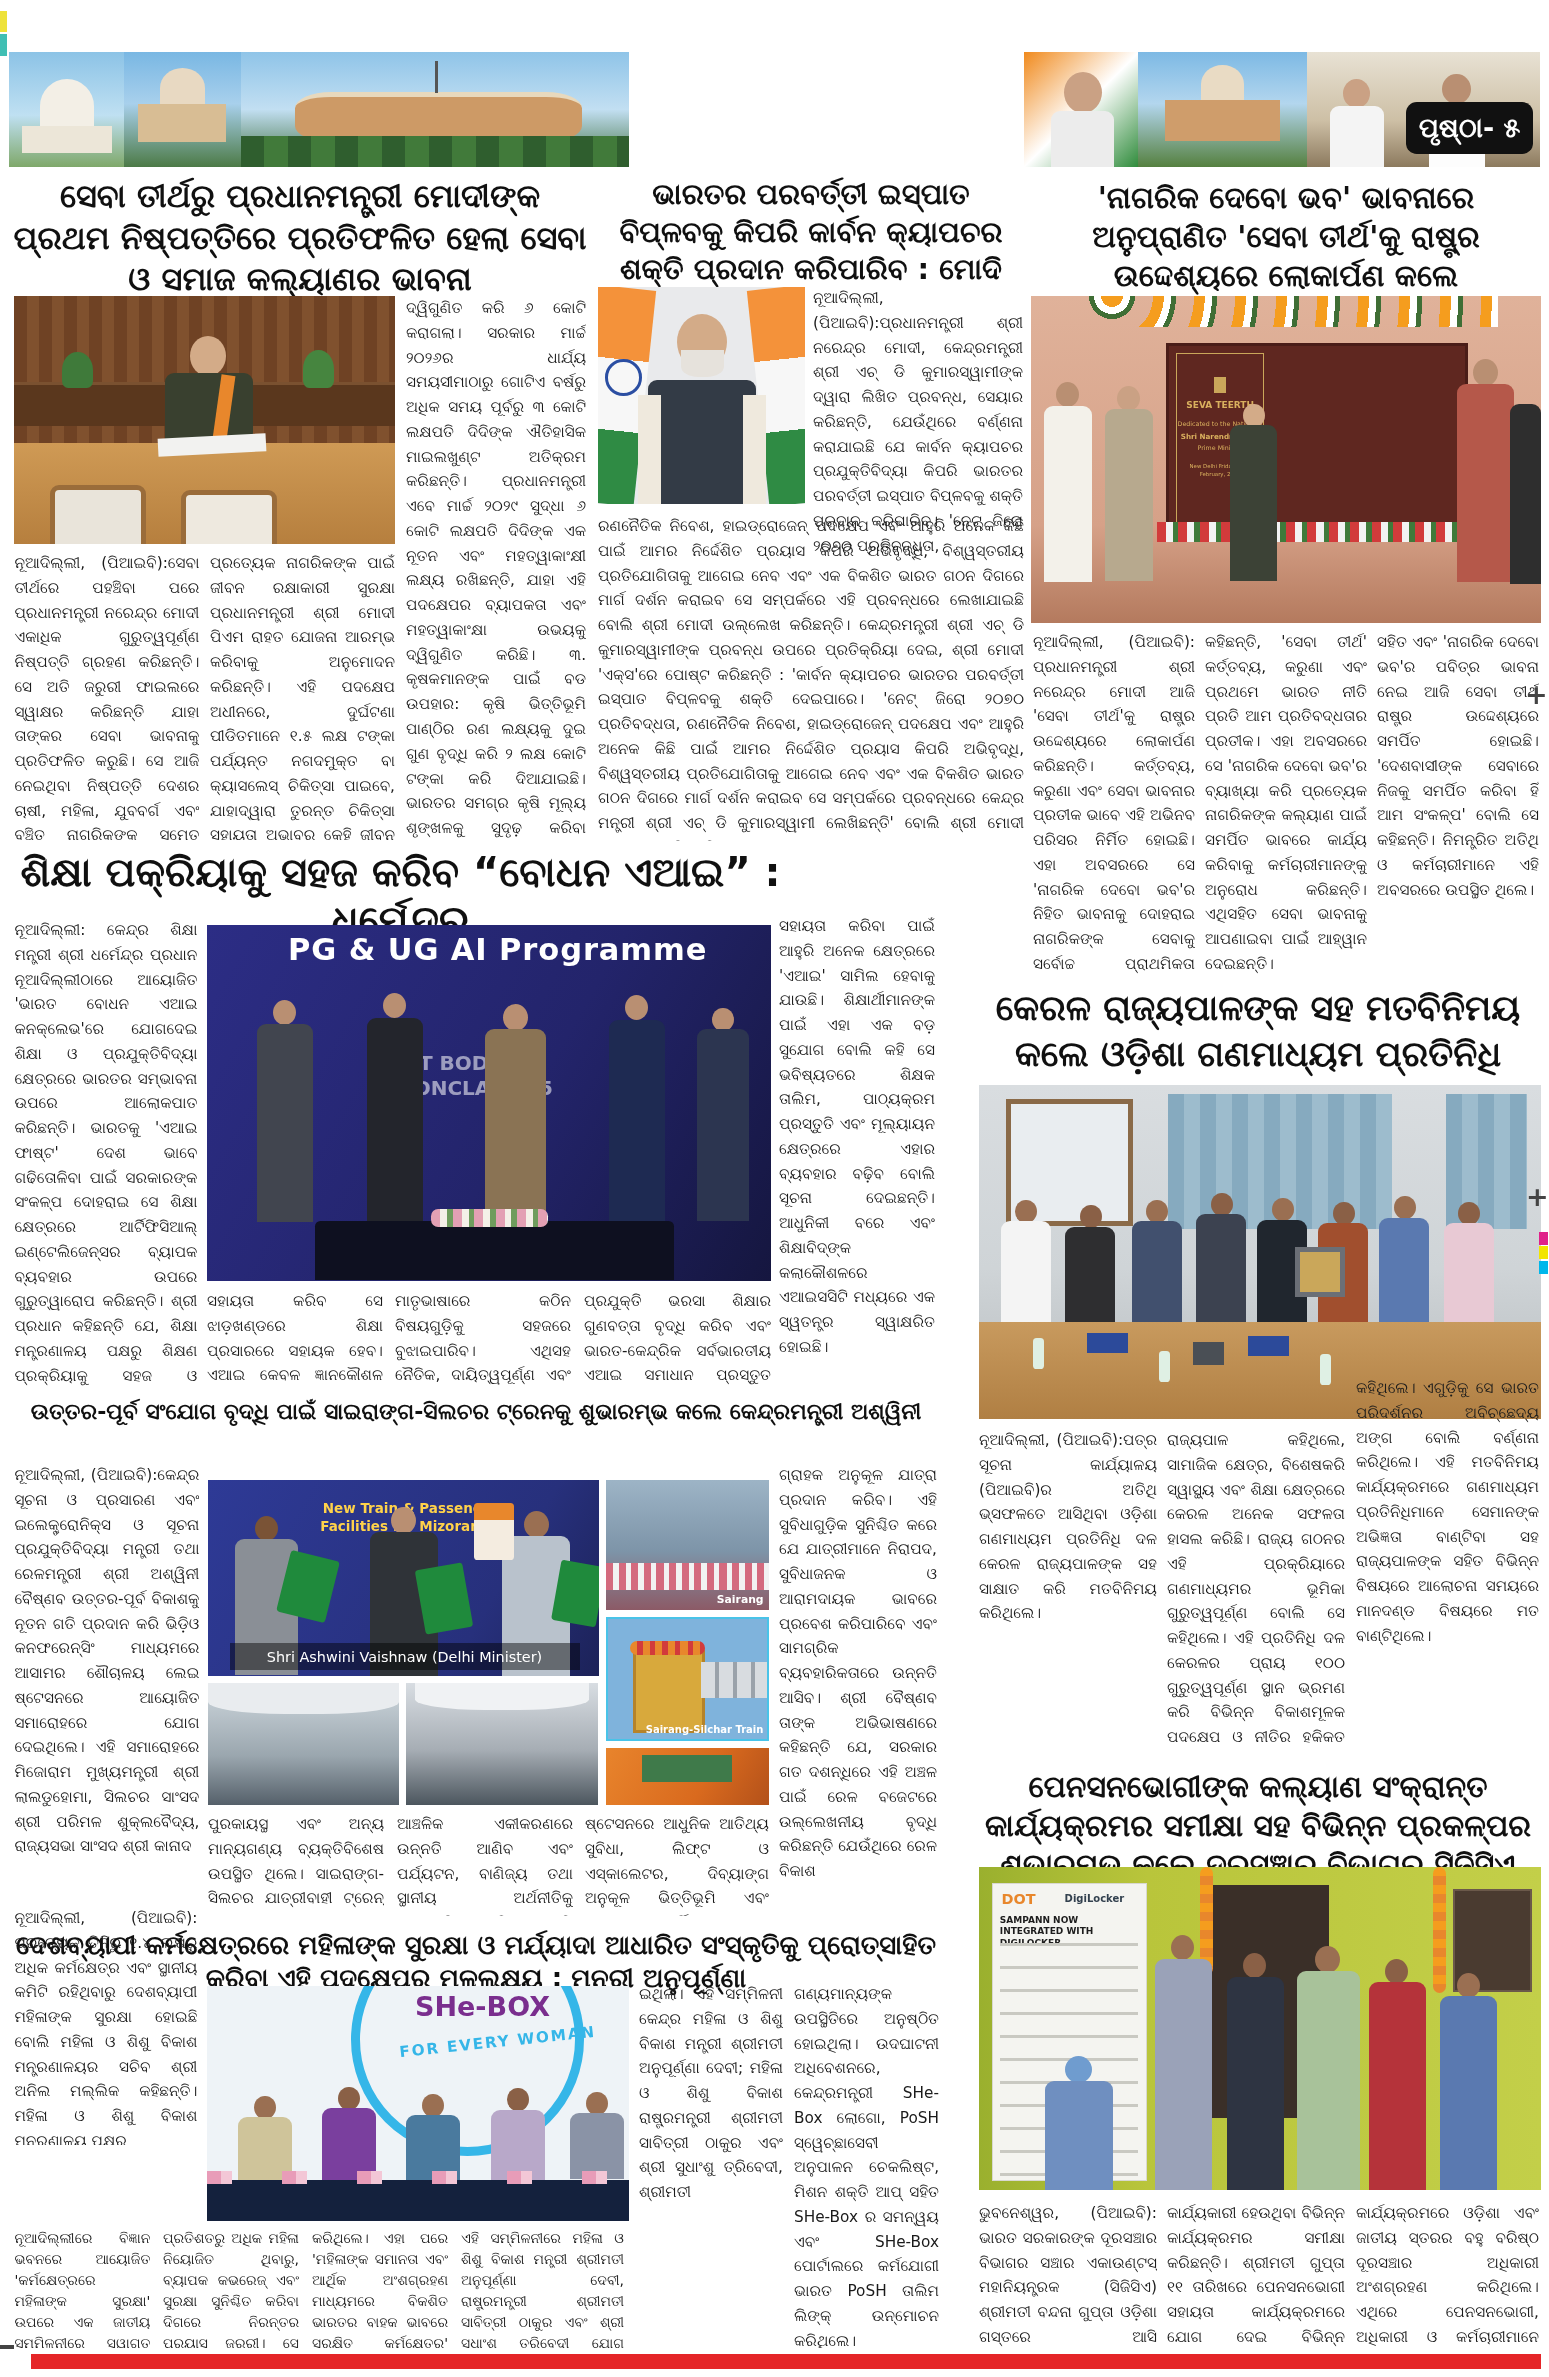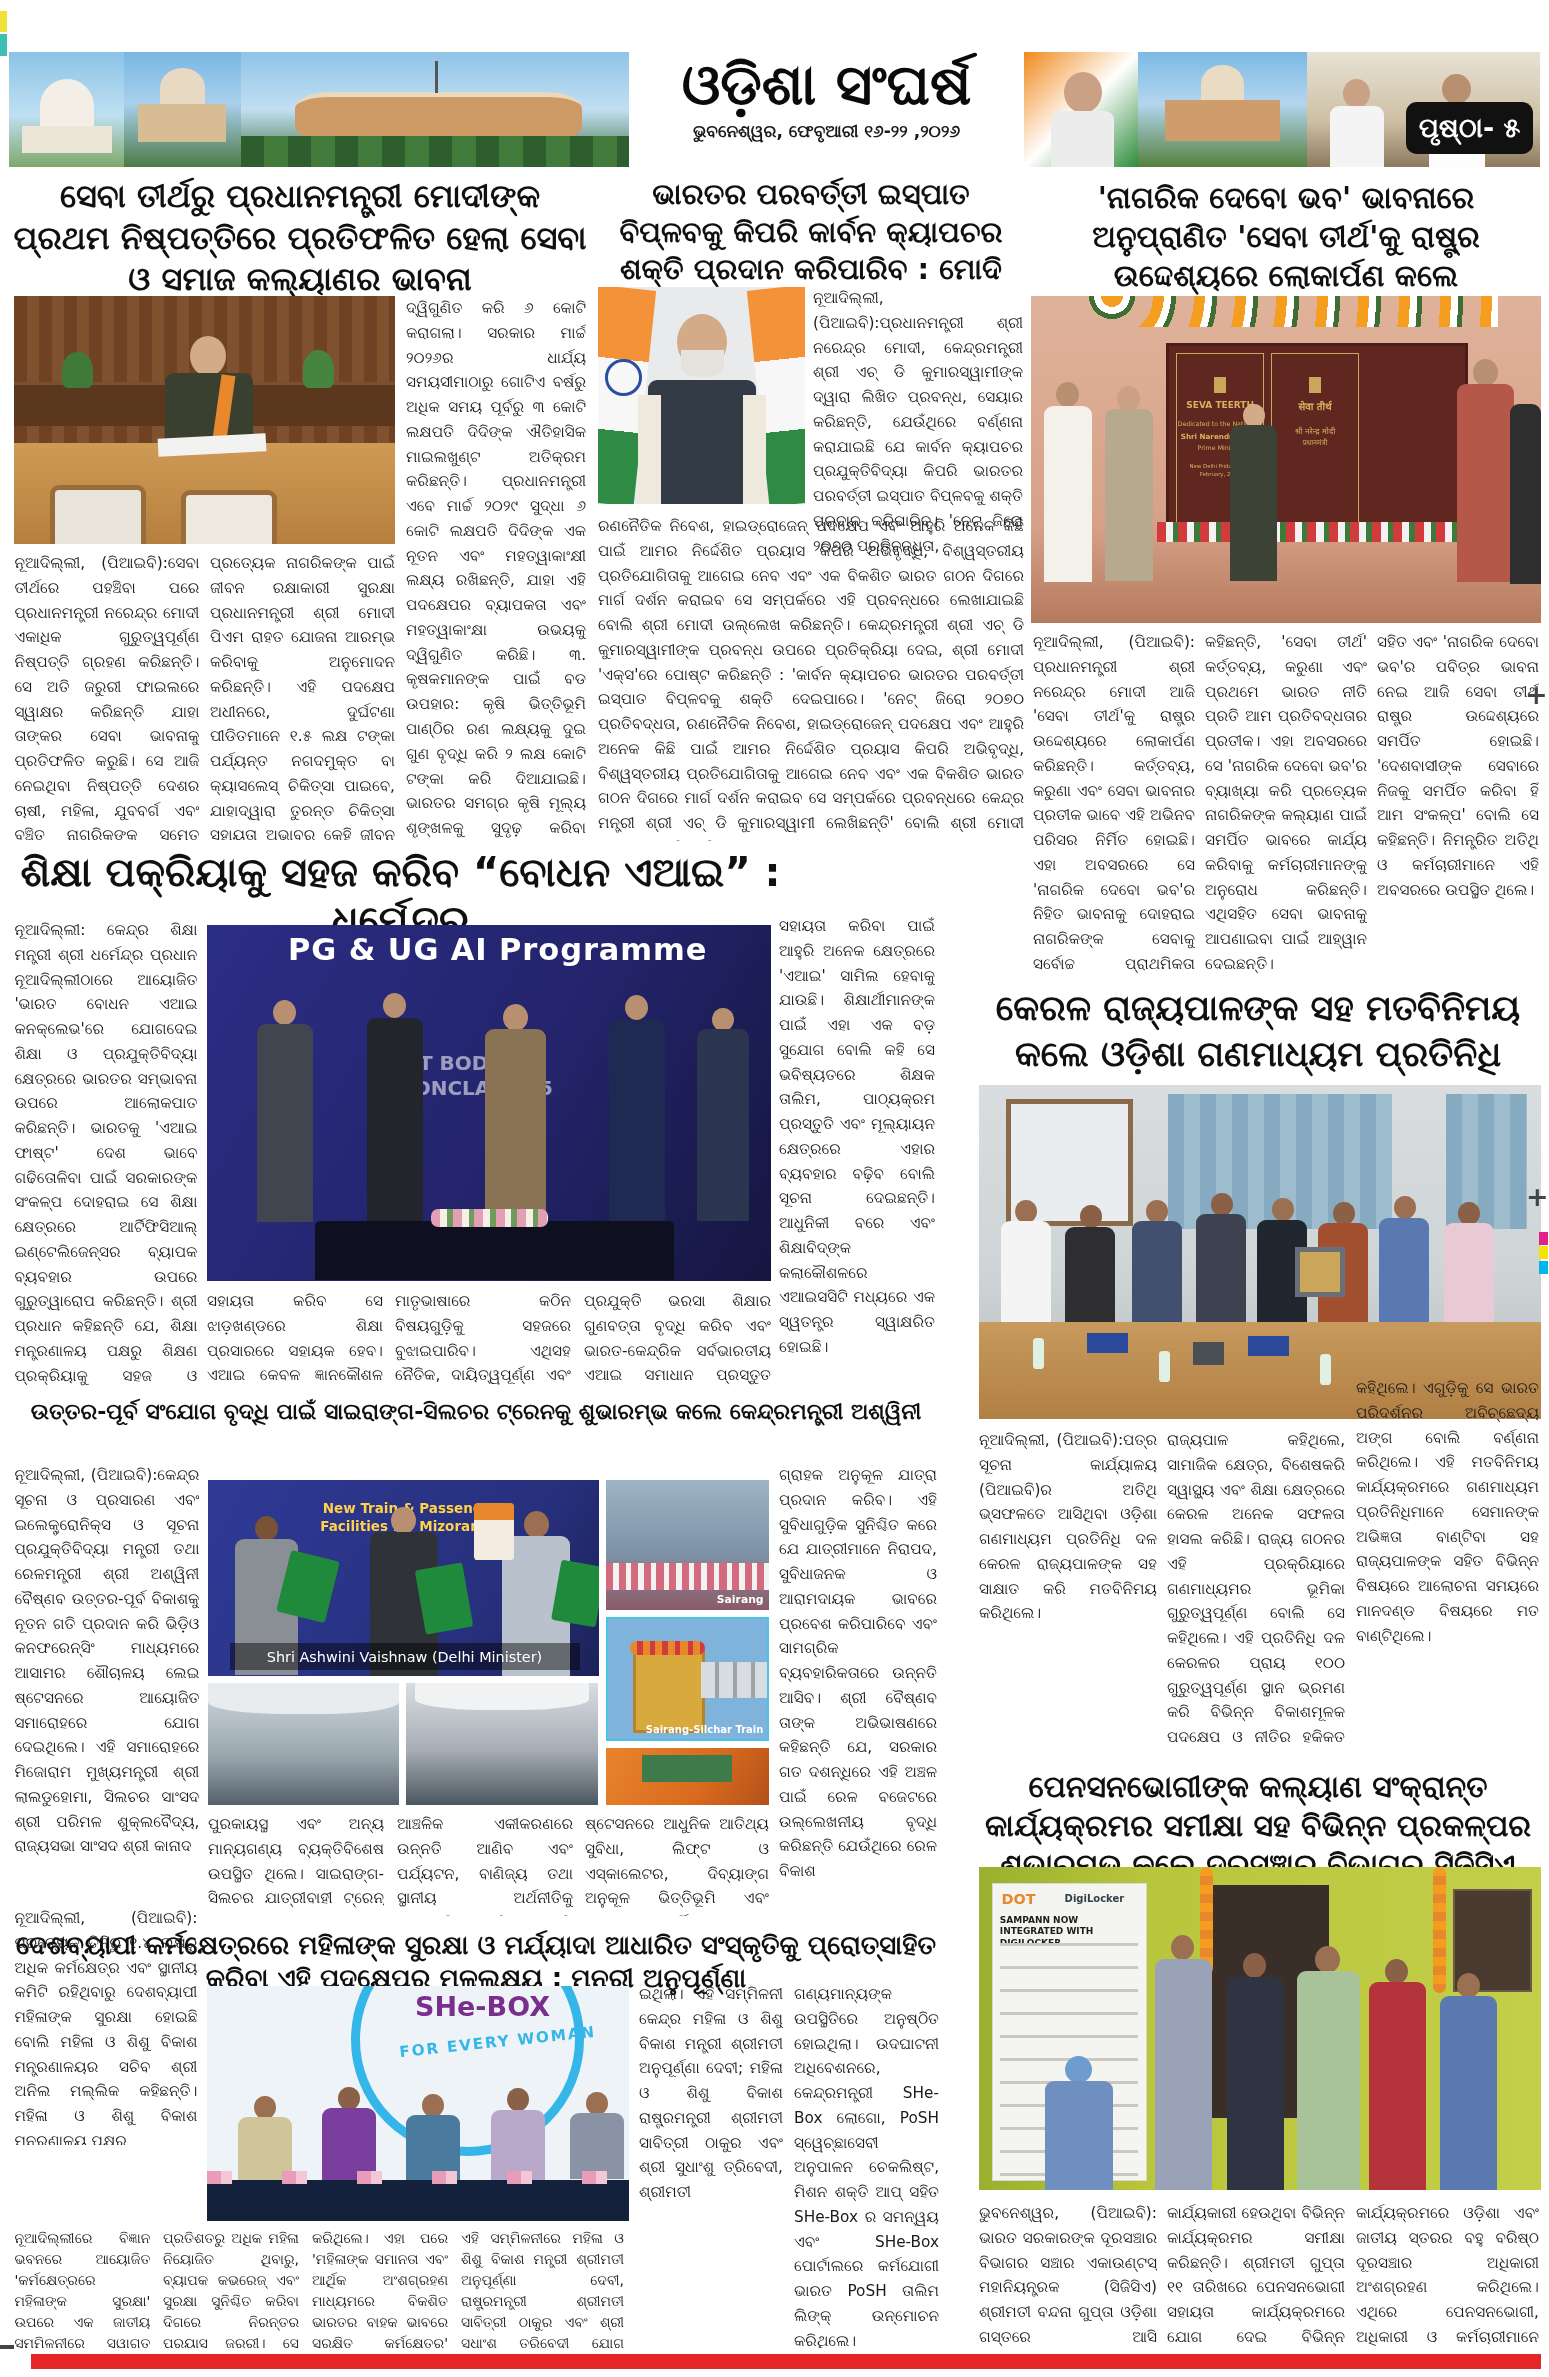--- a/index.html
+++ b/index.html
@@ -36,24 +36,20 @@
     <div class="photo" style="left:115px;top:0;width:117px;height:115px;background:linear-gradient(180deg,#79b7e3 0%,#a8d0ec 45%,#4c7a46 100%);">
       <div class="abs" style="left:36px;top:16px;width:45px;height:40px;background:#e8d9c2;border-radius:50% 50% 0 0;"></div>
       <div class="abs" style="left:14.4px;top:52px;width:88px;height:38px;background:#d8bd94;"></div>
     </div>
     <div class="photo" style="left:232px;top:0;width:388px;height:115px;background:linear-gradient(180deg,#8fc4e8 0%,#c2dff2 50%,#3f6e3c 100%);">
       <div class="abs" style="left:54px;top:40px;width:287px;height:45px;background:#cd9a66;border-radius:36px/16px;border-top:5.4px solid #e8d9bd;"></div>
       <div class="abs" style="left:0;top:84px;width:388px;height:30.5px;background:repeating-linear-gradient(90deg,#2f5e2e 0 23px,#417a3a 23px 47px);"></div>
       <div class="abs" style="left:194px;top:9px;width:2.7px;height:32px;background:#555;"></div>
     </div>
 
-    <div class="abs" style="left:620px;top:0;width:395px;height:115px;background:#ffffff;text-align:center;">
-      <div class="masthead-title" style="font-size:56px;line-height:1.0;margin-top:3.6px;">ଓଡ଼ିଶା ସଂଘର୍ଷ</div>
-      <div style="font-size:17px;color:#1a1a1a;margin-top:9px;font-weight:bold;">ଭୁବନେଶ୍ୱର, ଫେବୃଆରୀ ୧୬-୨୨ ,୨୦୨୬</div>
-    </div>
 
     <div class="photo" style="left:1015px;top:0;width:115px;height:115px;background:linear-gradient(135deg,#f08a1d 0%,#ffffff 50%,#2e8b3a 100%);">
       <div class="head" style="left:40px;top:20px;width:38px;height:41px;background:#caa184;"></div>
       <div class="fig" style="left:27px;top:59px;width:63px;height:56px;background:#ececec;"></div>
     </div>
     <div class="photo" style="left:1129px;top:0;width:169px;height:115px;background:linear-gradient(180deg,#7db9e4 0%,#b3d6ee 45%,#55803f 100%);">
       <div class="abs" style="left:63px;top:12.6px;width:43px;height:38px;background:#e9dbc4;border-radius:50% 50% 0 0;"></div>
       <div class="abs" style="left:27px;top:48px;width:115px;height:41px;background:#cf9d6b;"></div>
     </div>
     <div class="photo" style="left:1298px;top:0;width:233px;height:115px;background:linear-gradient(180deg,#e8e2d4 0%,#cdbfa5 60%,#8c7a5e 100%);">
@@ -106,26 +102,20 @@
     <div class="photo" style="left:1031px;top:296px;width:510px;height:327px;background:linear-gradient(180deg,#e0b29a 0%,#d6a188 70%,#b47a5e 100%);">
       <div class="abs" style="left:54px;top:0;width:413px;height:30.5px;background:repeating-radial-gradient(circle at 27px 0,#f59d1e 0 10.8px,#ffffff 10.8px 18px,#3f6e35 18px 23px,transparent 23px 41px);"></div>
       <div class="abs" style="left:135px;top:47px;width:296px;height:178px;background:#5f2720;border:3.6px solid #4a1d18;">
         <div class="abs goldtxt" style="left:7.2px;top:7.2px;width:86px;height:160px;border:1.8px solid #caa75a;font-size:9px;padding-top:23px;">
           <div style="width:12.6px;height:16px;margin:0 auto 5.4px auto;background:#caa75a;"></div>
           <div style="font-weight:bold;">SEVA TEERTH</div>
           <div style="font-size:6.3px;margin-top:7.2px;">Dedicated to the Nation by</div>
           <div style="font-size:7.2px;font-weight:bold;margin-top:3.6px;">Shri Narendra Modi</div>
           <div style="font-size:6.3px;">Prime Minister</div>
           <div style="font-size:5.4px;margin-top:9px;">New Delhi  Friday, 13th February, 2026</div>
-        </div>
-        <div class="abs goldtxt" style="left:102px;top:7.2px;width:86px;height:160px;border:1.8px solid #caa75a;font-size:10px;padding-top:23px;">
-          <div style="width:12.6px;height:16px;margin:0 auto 5.4px auto;background:#caa75a;"></div>
-          <div style="font-weight:bold;">सेवा तीर्थ</div>
-          <div style="font-size:8px;margin-top:12.6px;">श्री नरेन्द्र मोदी</div>
-          <div style="font-size:7.2px;">प्रधानमंत्री</div>
         </div>
       </div>
       <div class="abs" style="left:126px;top:226px;width:314px;height:20px;background:repeating-linear-gradient(90deg,#d23b3b 0 9px,#f2f2f2 9px 16px,#3f7a3a 16px 21.5px);"></div>
       <div class="head" style="left:25px;top:86px;width:23px;height:25px;background:#b98f72;"></div>
       <div class="fig" style="left:12.6px;top:110px;width:48px;height:176px;background:#f3f1ea;"></div>
       <div class="head" style="left:86px;top:90px;width:23px;height:25px;background:#caa184;"></div>
       <div class="fig" style="left:74px;top:113px;width:48px;height:172px;background:#b7a98e;"></div>
       <div class="head" style="left:212px;top:108px;width:21.5px;height:23px;background:#d3ab88;"></div>
       <div class="fig" style="left:199px;top:129px;width:47px;height:156px;background:#3c4236;"></div>
       <div class="head" style="left:442px;top:63px;width:25px;height:27px;background:#b98f72;"></div>

